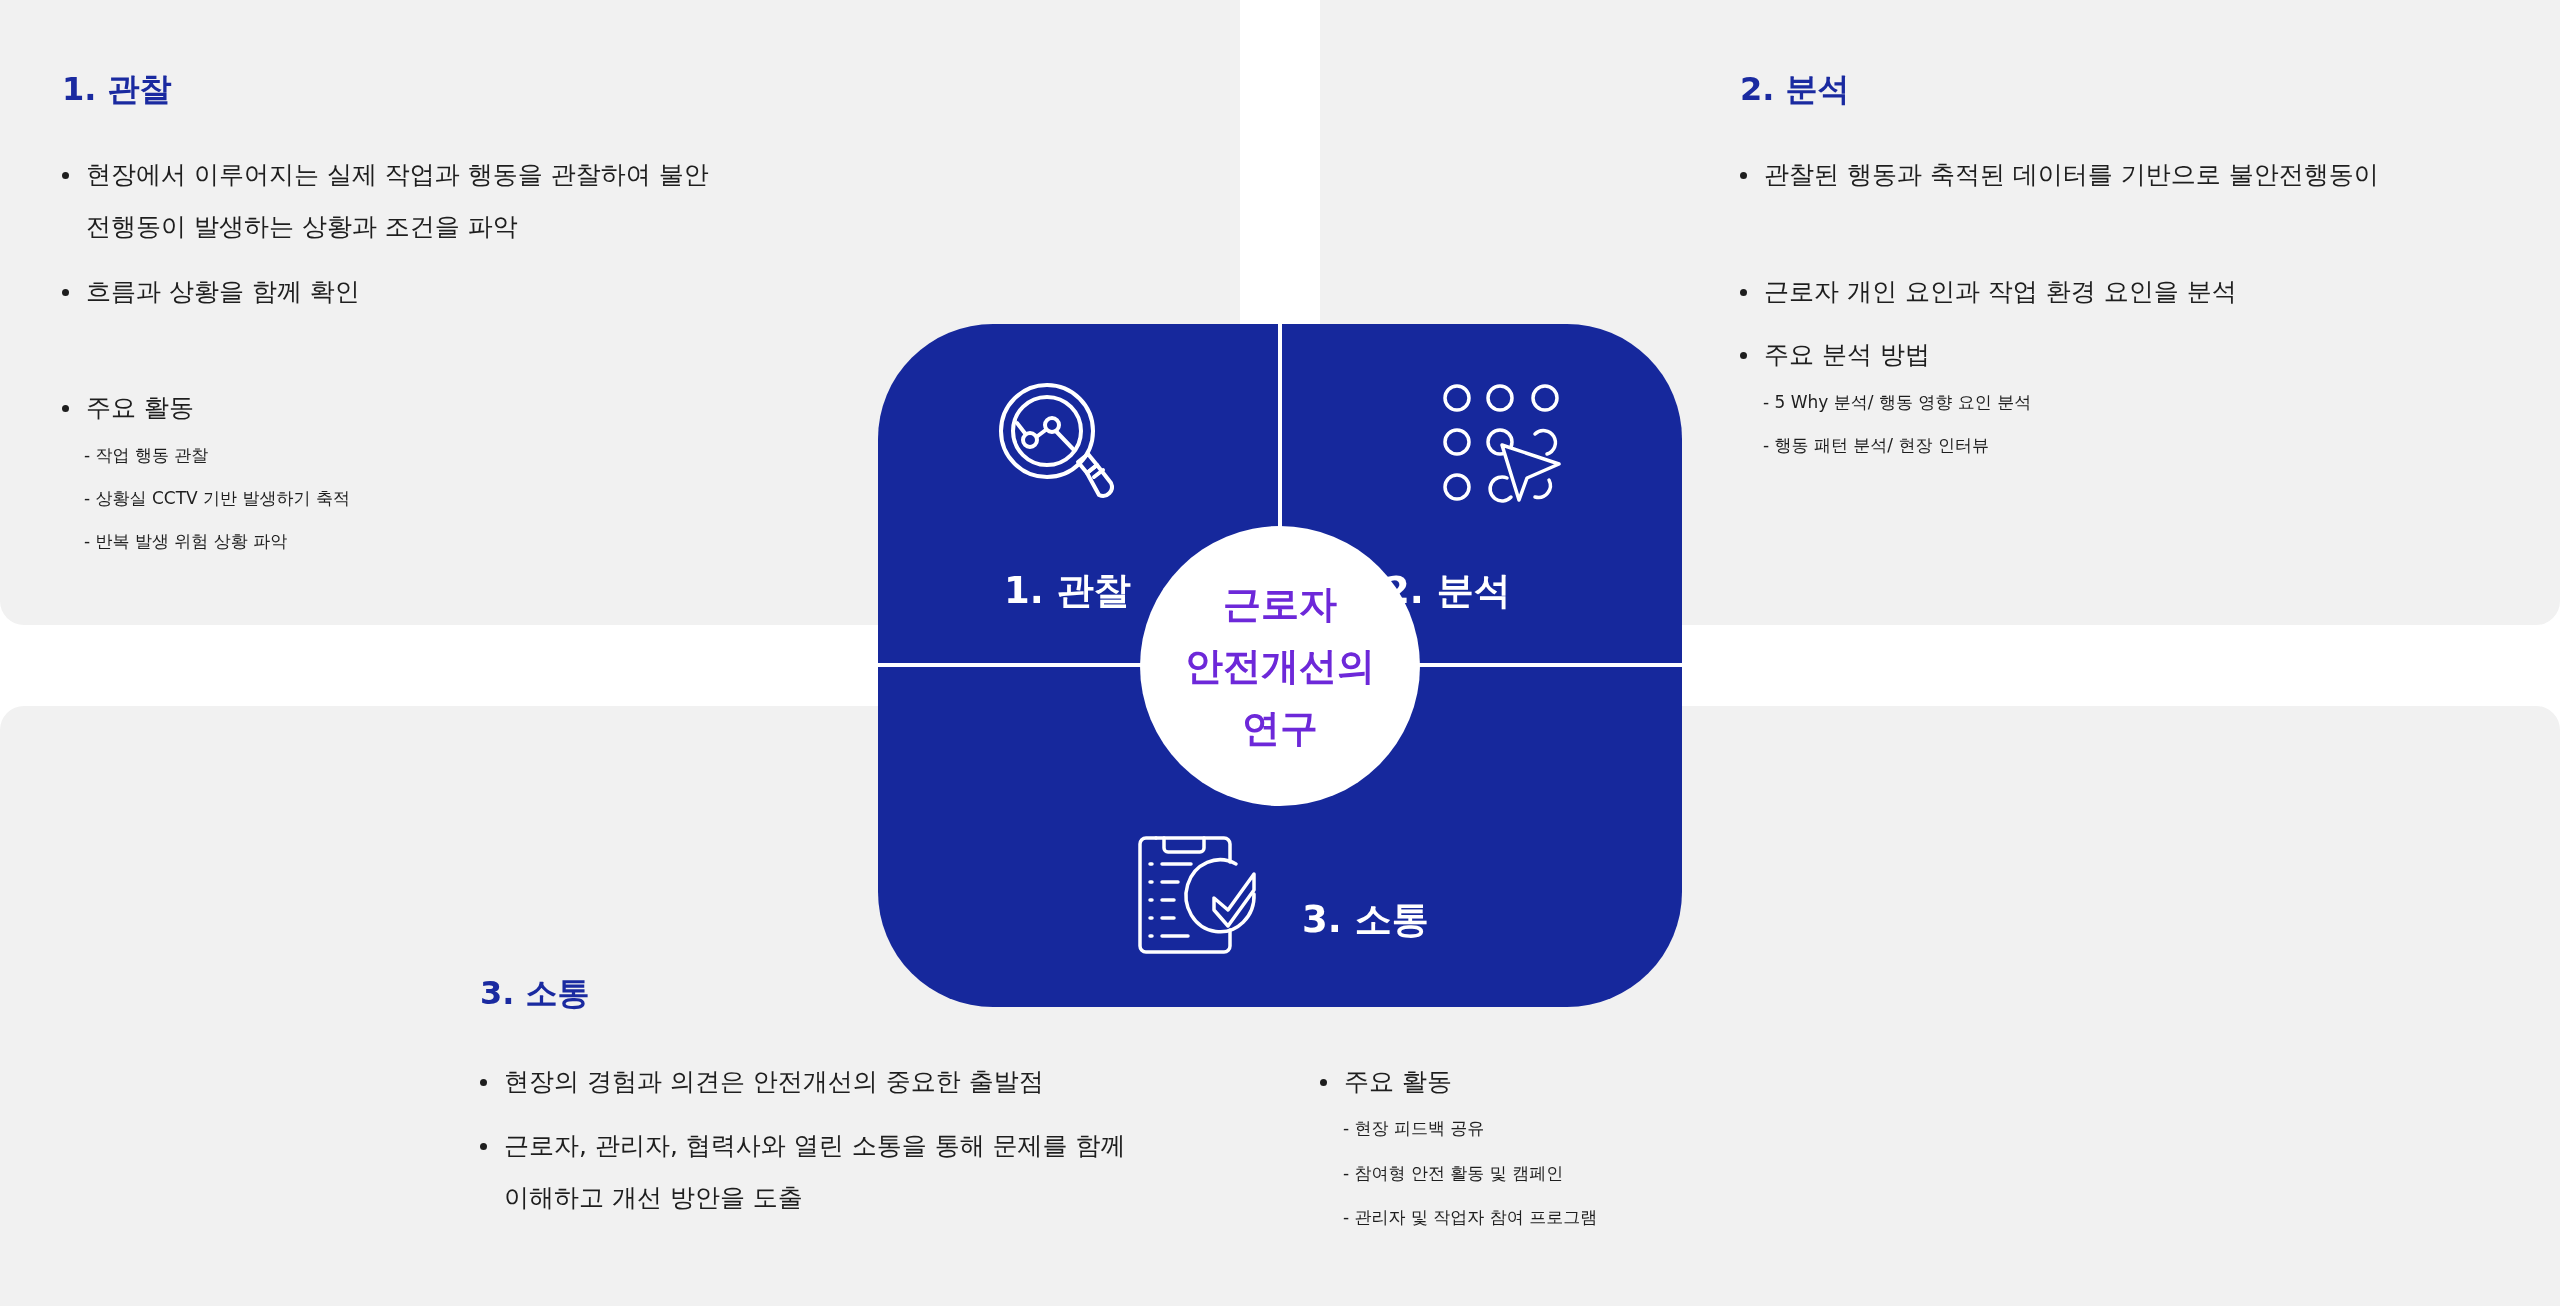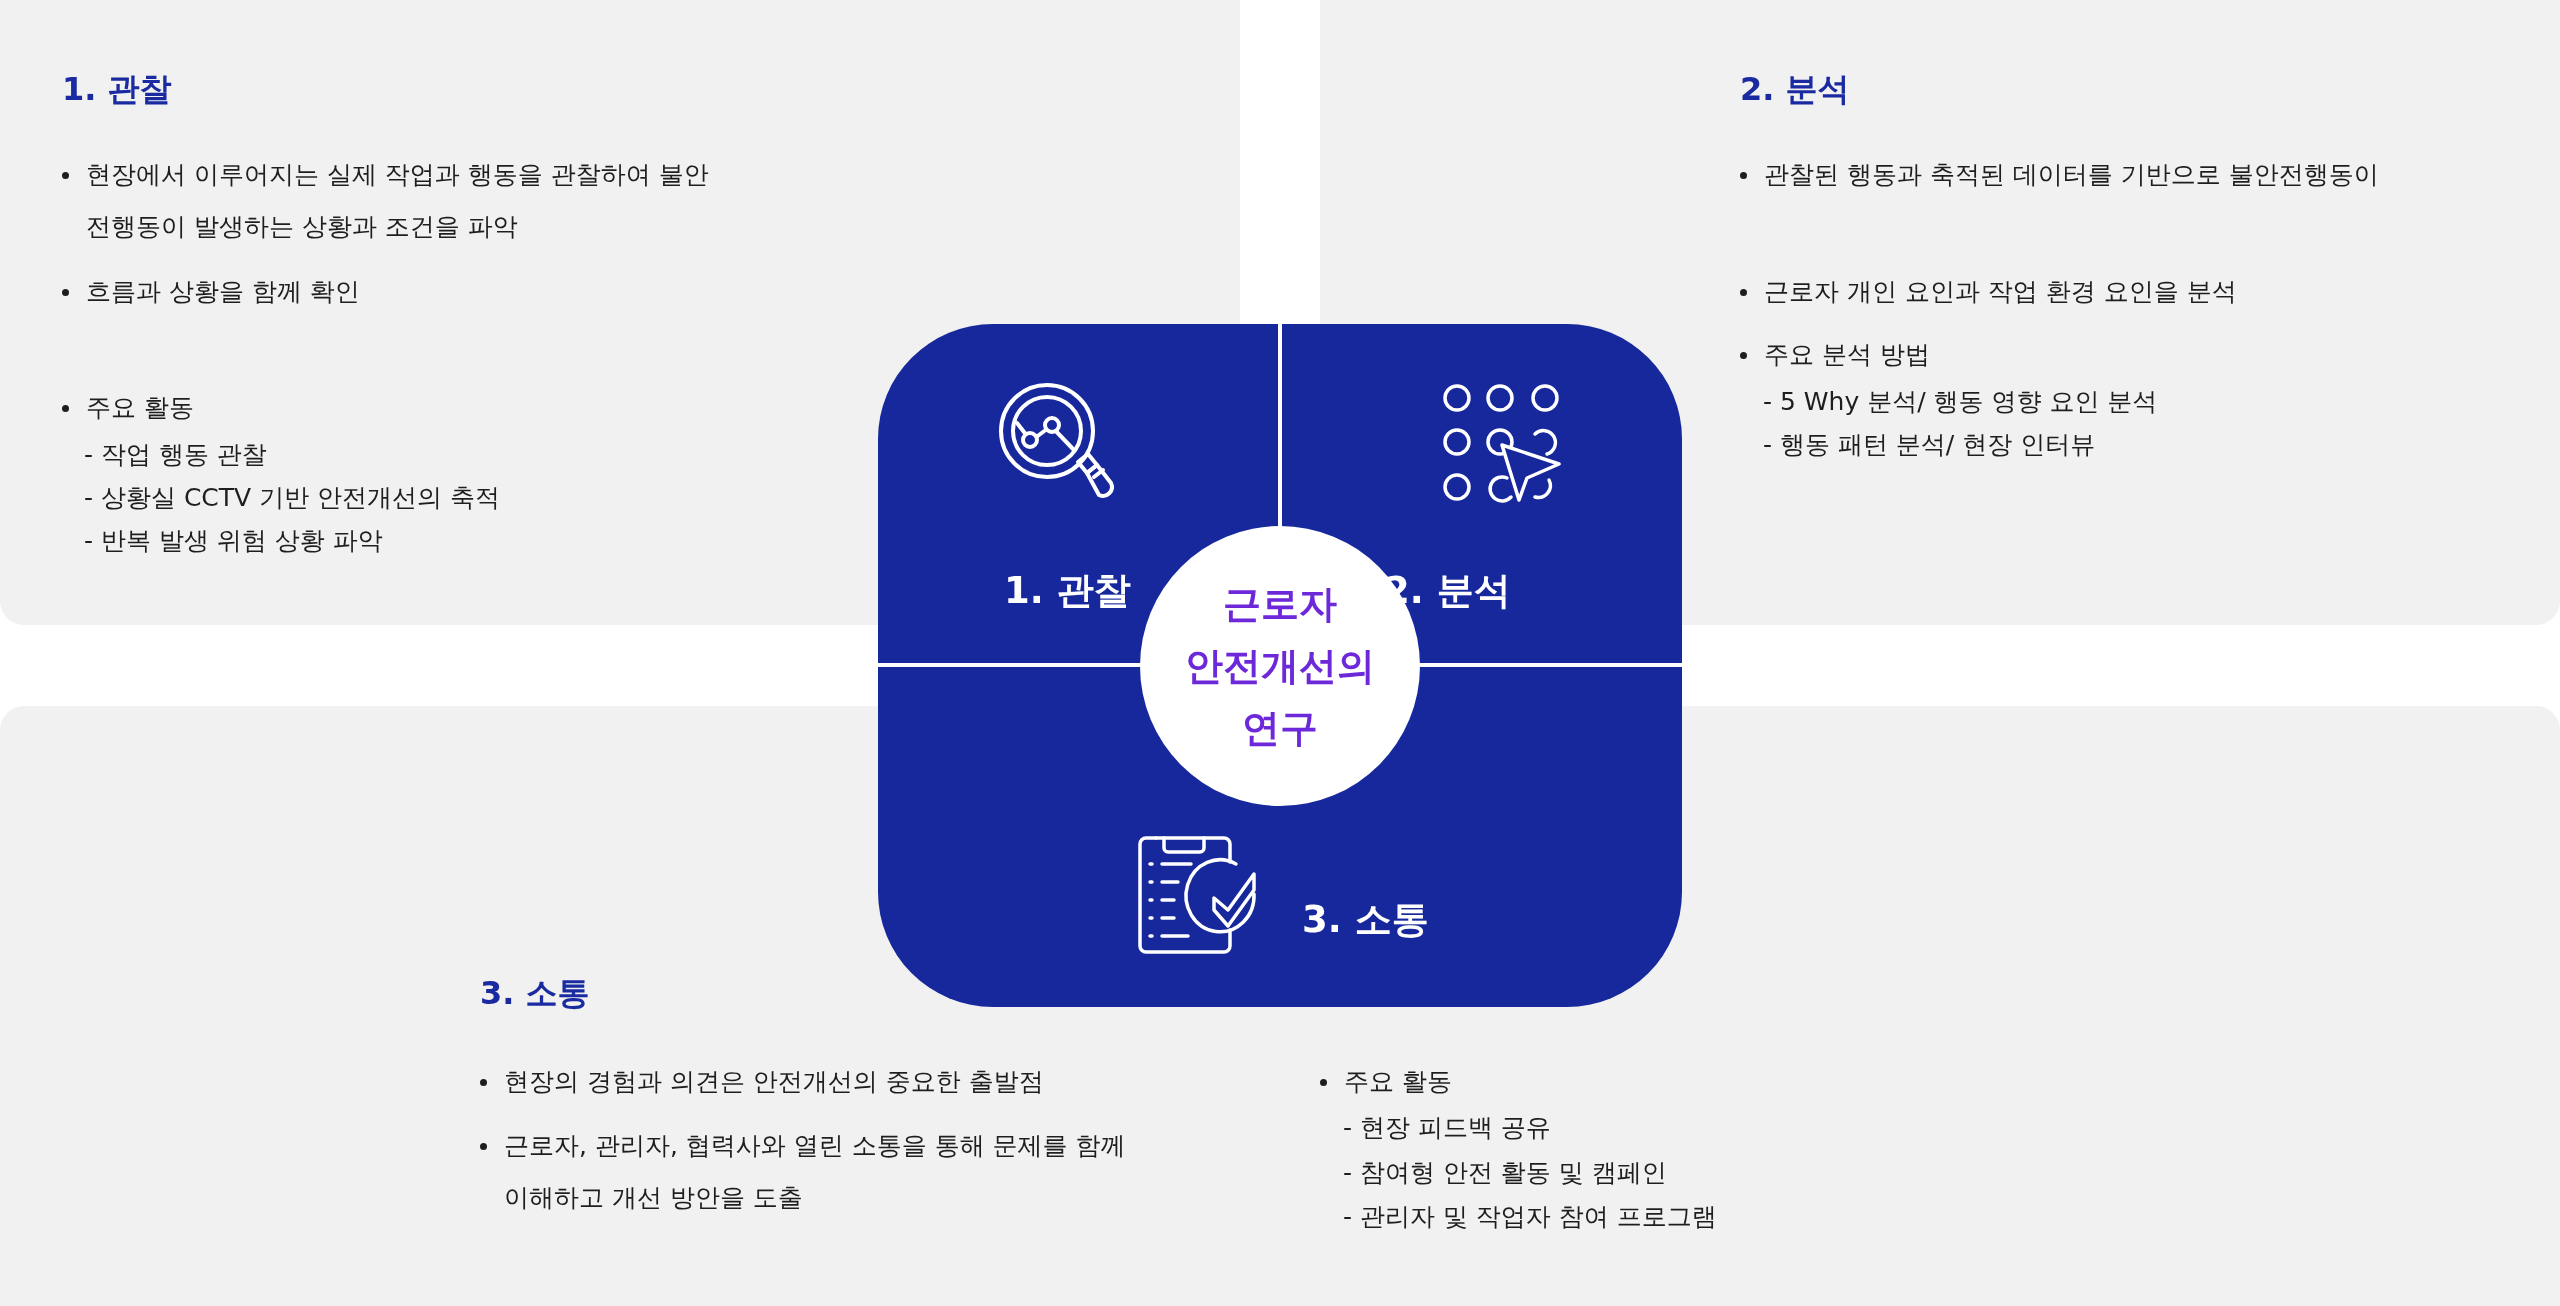--- a/index.html
+++ b/index.html
@@ -22,21 +22,21 @@
   }
   .bullet {
     position: absolute; font-size: 25px; line-height: 52px; white-space: nowrap;
     color: #1e1e1e; padding-left: 24px;
   }
   .bullet::before {
     content: ""; position: absolute; left: 0; top: 23px;
     width: 7px; height: 7px; border-radius: 50%; background: #1e1e1e;
   }
   .sub {
-    position: absolute; font-size: 25px; line-height: 40px; white-space: nowrap; color: #1e1e1e;
+    position: absolute; font-size: 17px; line-height: 40px; white-space: nowrap; color: #1e1e1e;
   }
 
   
   #hub {
     position: absolute; left: 878px; top: 324px; width: 804px; height: 683px;
     background: #16289c; border-radius: 115px; overflow: hidden;
   }
   .divider-v {
     position: absolute; left: 400px; top: 0; width: 4px; height: 342px; background: #ffffff;
   }
@@ -65,21 +65,21 @@
   <div>현장에서 이루어지는 실제 작업과 행동을 관찰하여 불안</div>
   <div>전행동이 발생하는 상황과 조건을 파악</div>
 </div>
 <div class="bullet" style="left:62px; top:266px;">
   <div>흐름과 상황을 함께 확인</div>
 </div>
 <div class="bullet" style="left:62px; top:382px;">
   <div>주요 활동</div>
 </div>
 <div class="sub" style="left:84px; top:435px;">- 작업 행동 관찰</div>
-<div class="sub" style="left:84px; top:478px;">- 상황실 CCTV 기반 안전개선의 축적</div>
+<div class="sub" style="left:84px; top:478px;">- 상황실 CCTV 기반 발생하기 축적</div>
 <div class="sub" style="left:84px; top:521px;">- 반복 발생 위험 상황 파악</div>
 
 <div id="panel-analyze" class="panel"></div>
 <div class="heading" style="left:1740px; top:69px;">2. 분석</div>
 <div class="bullet" style="left:1740px; top:149px;">
   <div>관찰된 행동과 축적된 데이터를 기반으로 불안전행동이</div>
 </div>
 <div class="bullet" style="left:1740px; top:266px;">
   <div>근로자 개인 요인과 작업 환경 요인을 분석</div>
 </div>

